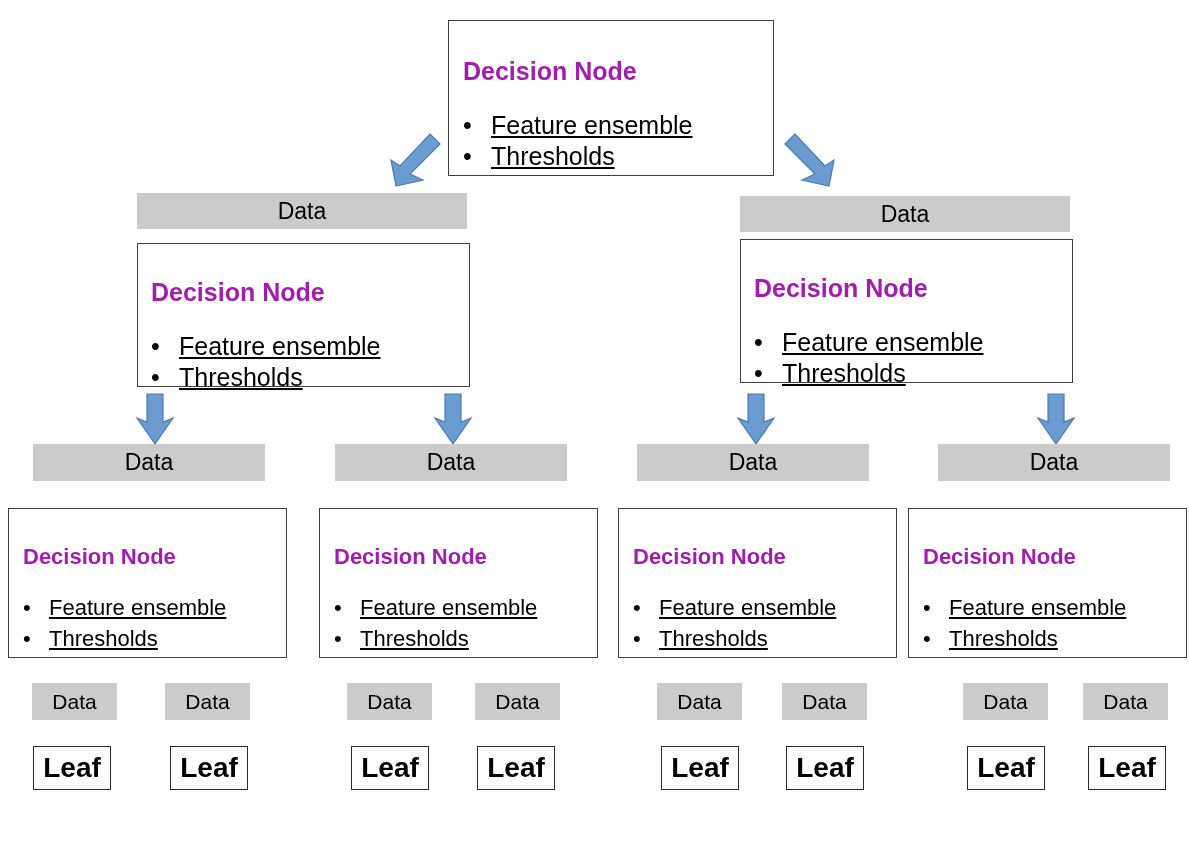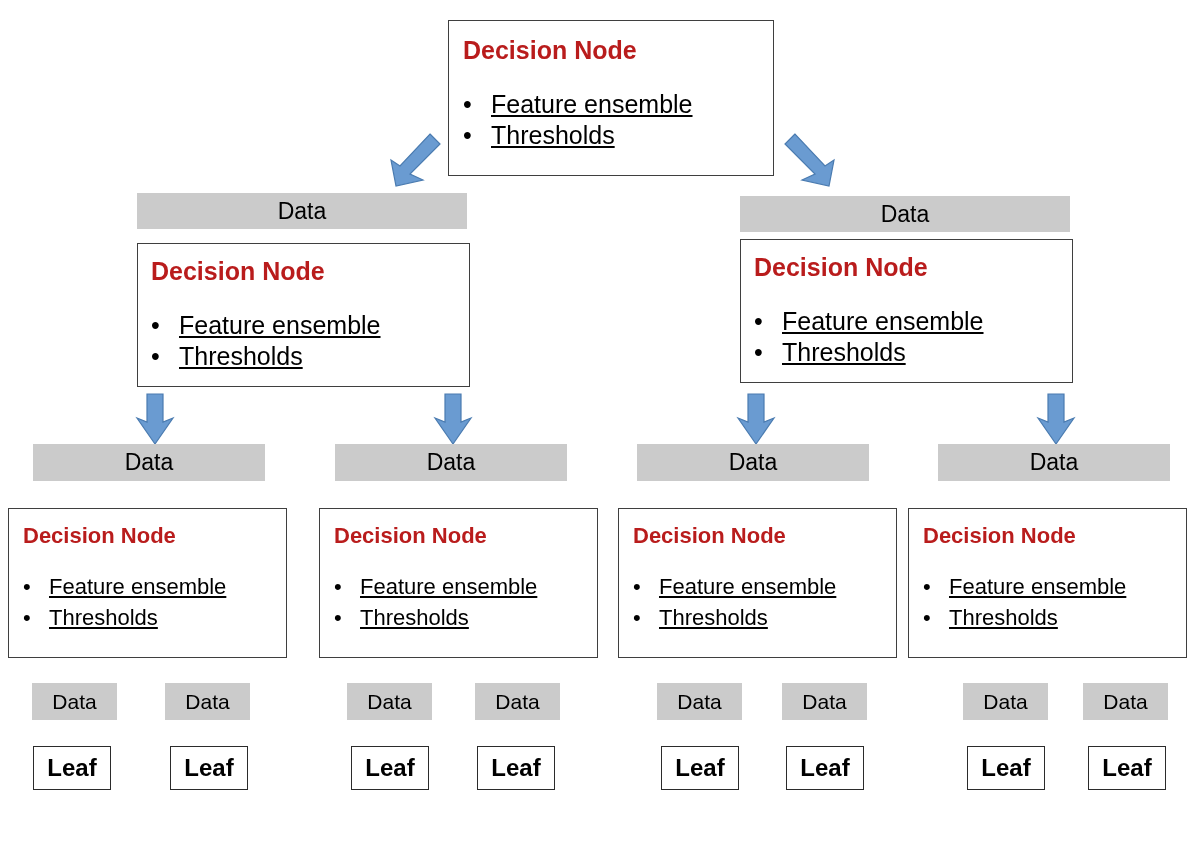--- a/index.html
+++ b/index.html
@@ -21,22 +21,23 @@
 
   
   .node {
     position: absolute;
     box-sizing: border-box;
     background: #ffffff;
     border: 1.6px solid #3f3f3f;
   }
   .node .node-title {
     font-weight: bold;
-    color: #b91c1c;
+    color: #a21caf;
     white-space: nowrap;
+    margin-top: 21px;
   }
   .node ul.bullets {
     list-style: none;
     margin: 0;
     padding: 0;
   }
   .node ul.bullets li {
     position: relative;
     white-space: nowrap;
     color: #000000;
@@ -78,21 +79,21 @@
   
   .leaf-box {
     position: absolute;
     box-sizing: border-box;
     background: #ffffff;
     border: 1.6px solid #2b2b2b;
     display: flex;
     align-items: center;
     justify-content: center;
     font-weight: bold;
-    font-size: 24px;
+    font-size: 28px;
     color: #000000;
   }
 
   
   .arrow {
     position: absolute;
     pointer-events: none;
   }
   .arrow svg { display: block; overflow: visible; }
 </style>

